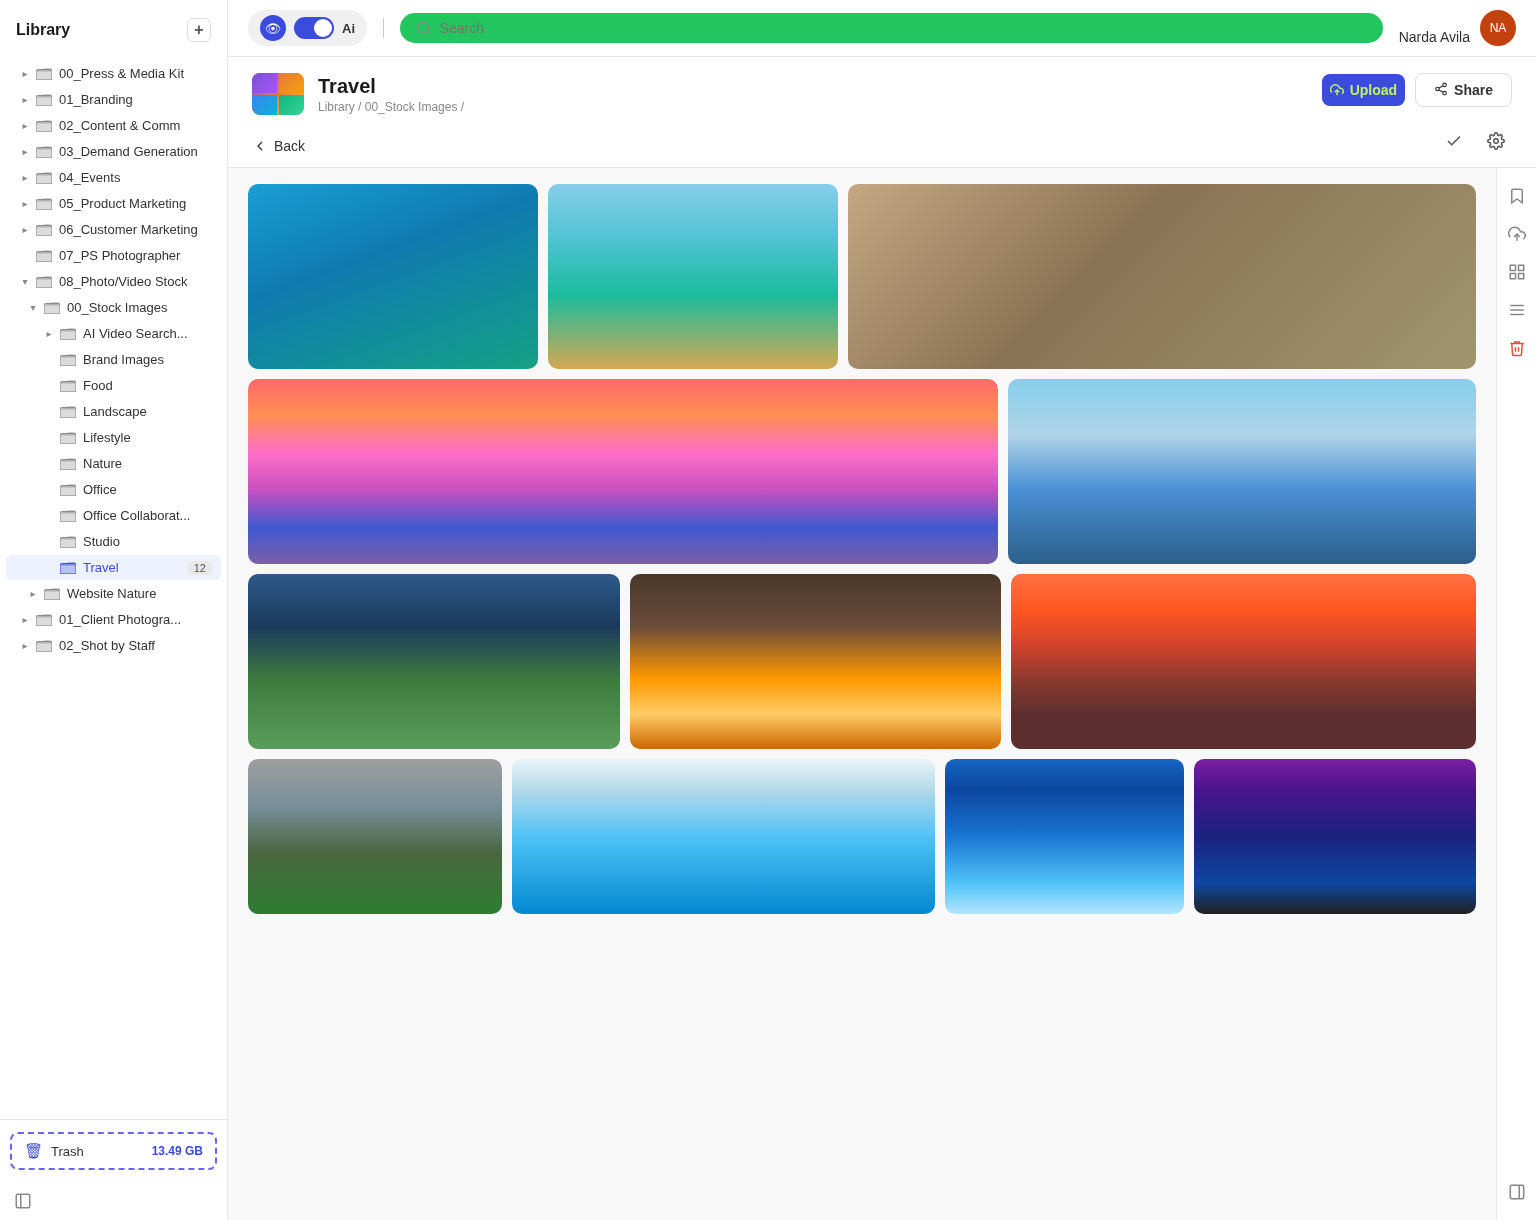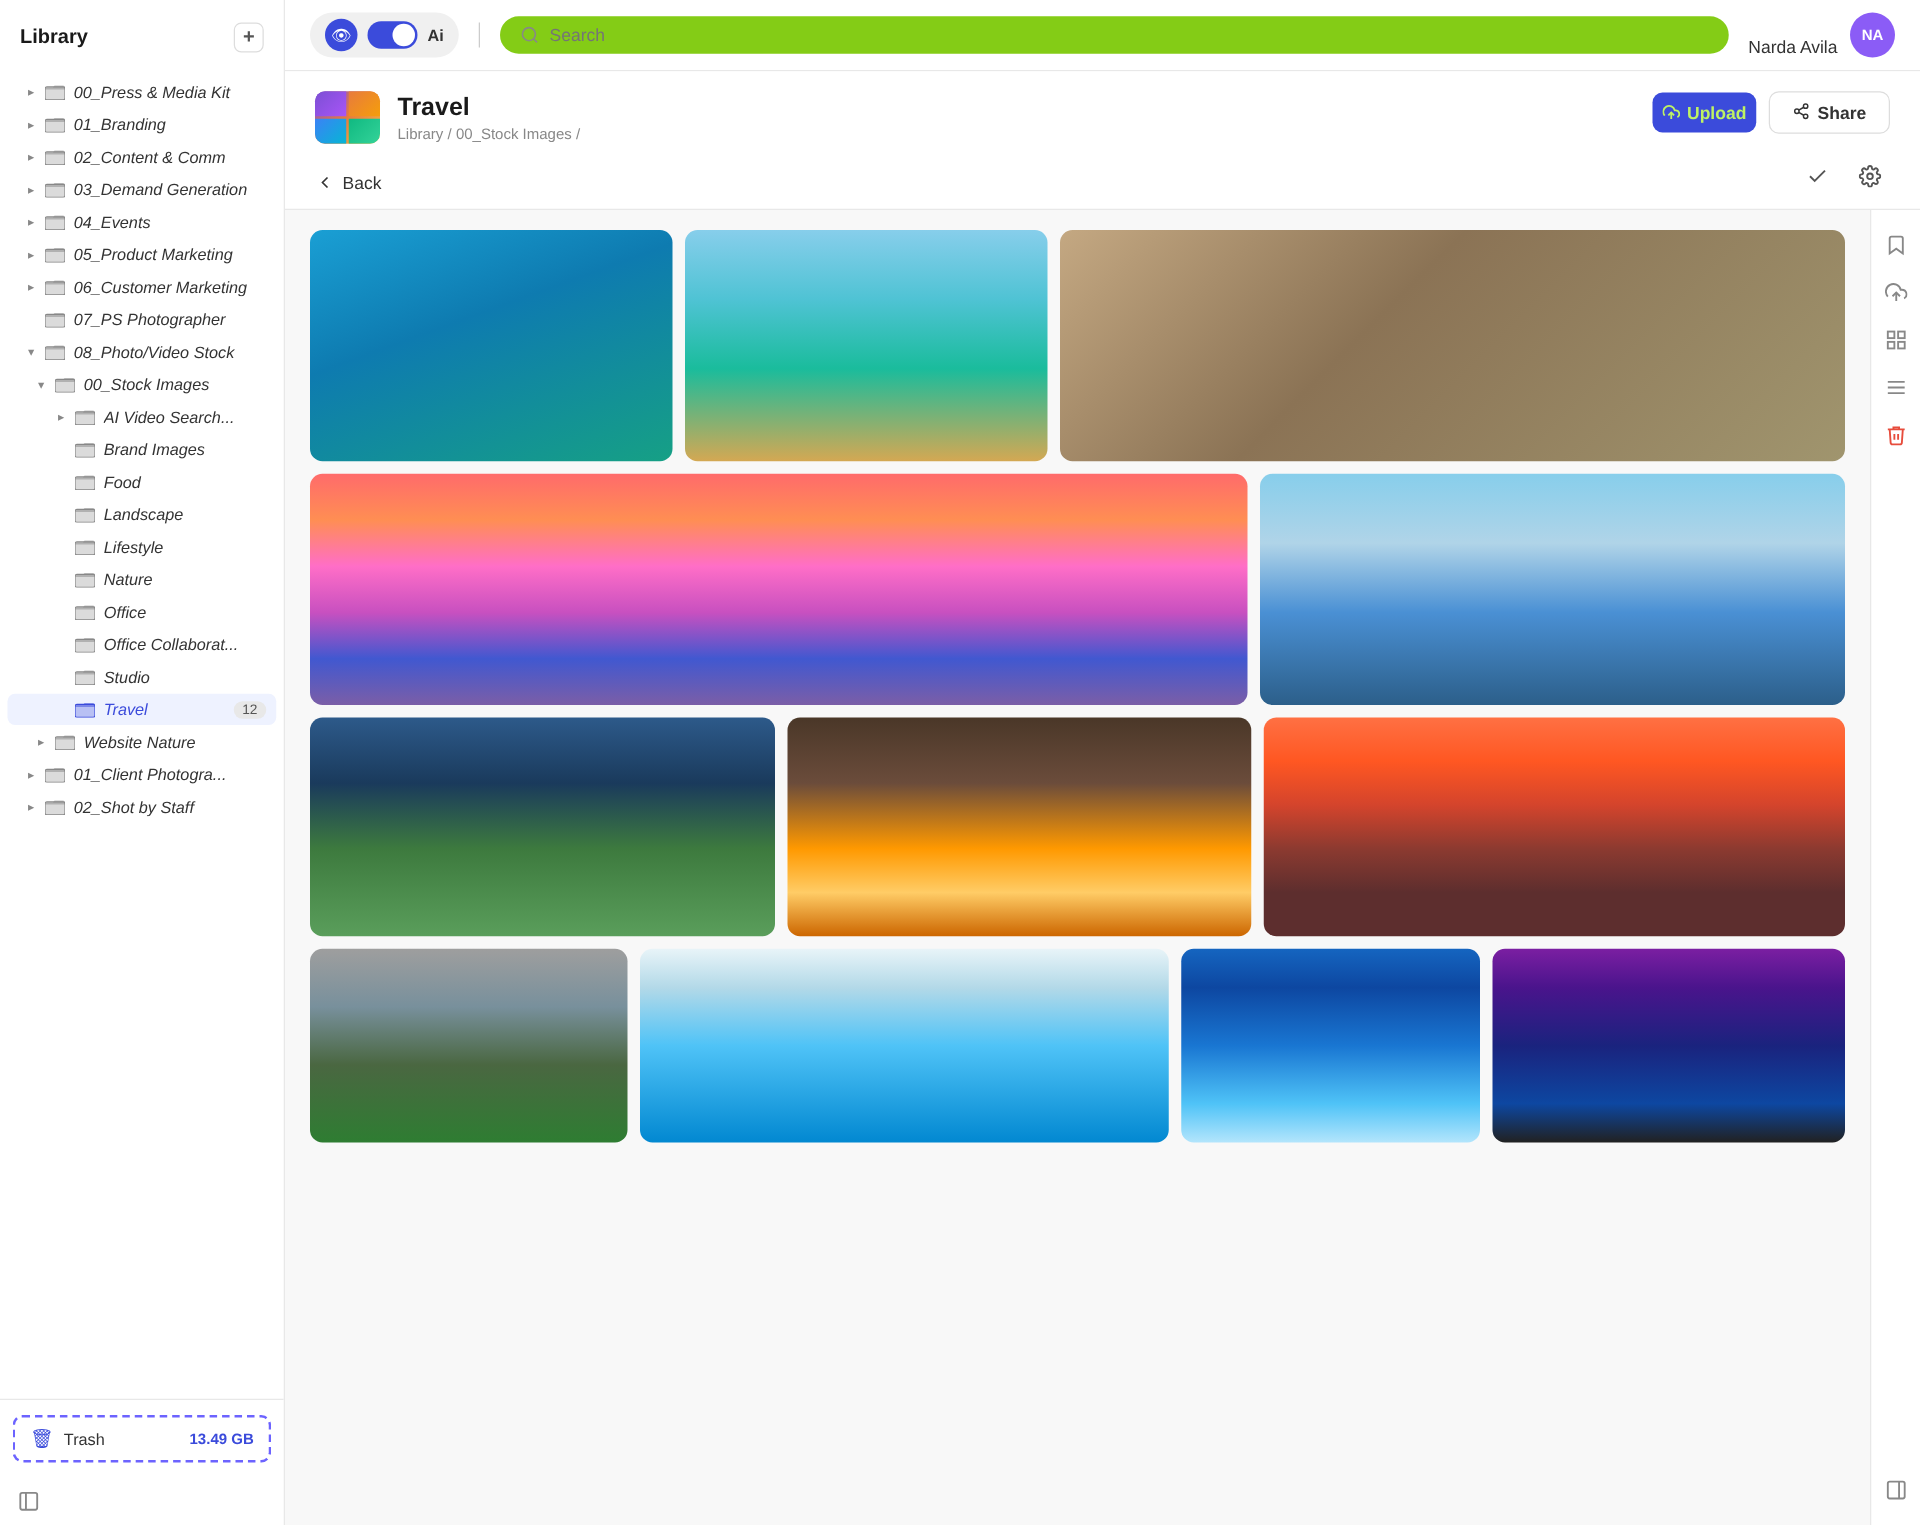--- a/index.html
+++ b/index.html
@@ -69,21 +69,20 @@
     .tree-item .folder-icon {
       width: 18px; height: 14px;
       margin-right: 6px;
       flex-shrink: 0;
       display: flex; align-items: center; justify-content: center;
     }
     .tree-item .item-label {
       flex: 1;
       overflow: hidden;
       text-overflow: ellipsis;
-      font-style: italic;
     }
     .tree-item .badge {
       background: #e8e8e8;
       border-radius: 10px;
       padding: 1px 7px;
       font-size: 11px;
       color: #555;
       margin-left: 4px;
       flex-shrink: 0;
     }
@@ -170,41 +169,41 @@
       color: #fff;
       font-size: 13px;
     }
     .ai-label { font-size: 13px; font-weight: 600; color: #333; }
     .divider-v { width: 1px; height: 20px; background: #ccc; }
 
     .search-bar {
       flex: 1;
       display: flex;
       align-items: center;
-      background: #84cc16;
+      background: #22c55e;
       border-radius: 24px;
       padding: 7px 16px;
       gap: 8px;
     }
     .search-bar input {
       border: none; background: transparent; outline: none;
       font-size: 14px; color: #333; width: 100%;
     }
 
     .user-info {
       display: flex; align-items: center; gap: 10px;
       flex-shrink: 0;
     }
     .user-name { font-size: 14px; color: #333; margin-top: 18px; }
     .avatar {
       width: 36px; height: 36px;
-      background: #8b5cf6;
+      background: #c2410c;
       border-radius: 50%;
       display: flex; align-items: center; justify-content: center;
-      font-size: 12px; font-weight: 700; color: #fff;
+      font-size: 12px; font-weight: 400; color: #fff;
     }
 
     
     .page-header {
       background: #fff;
       padding: 16px 24px 0;
       border-bottom: 1px solid #e8e8e8;
     }
     .page-header-top {
       display: flex;

